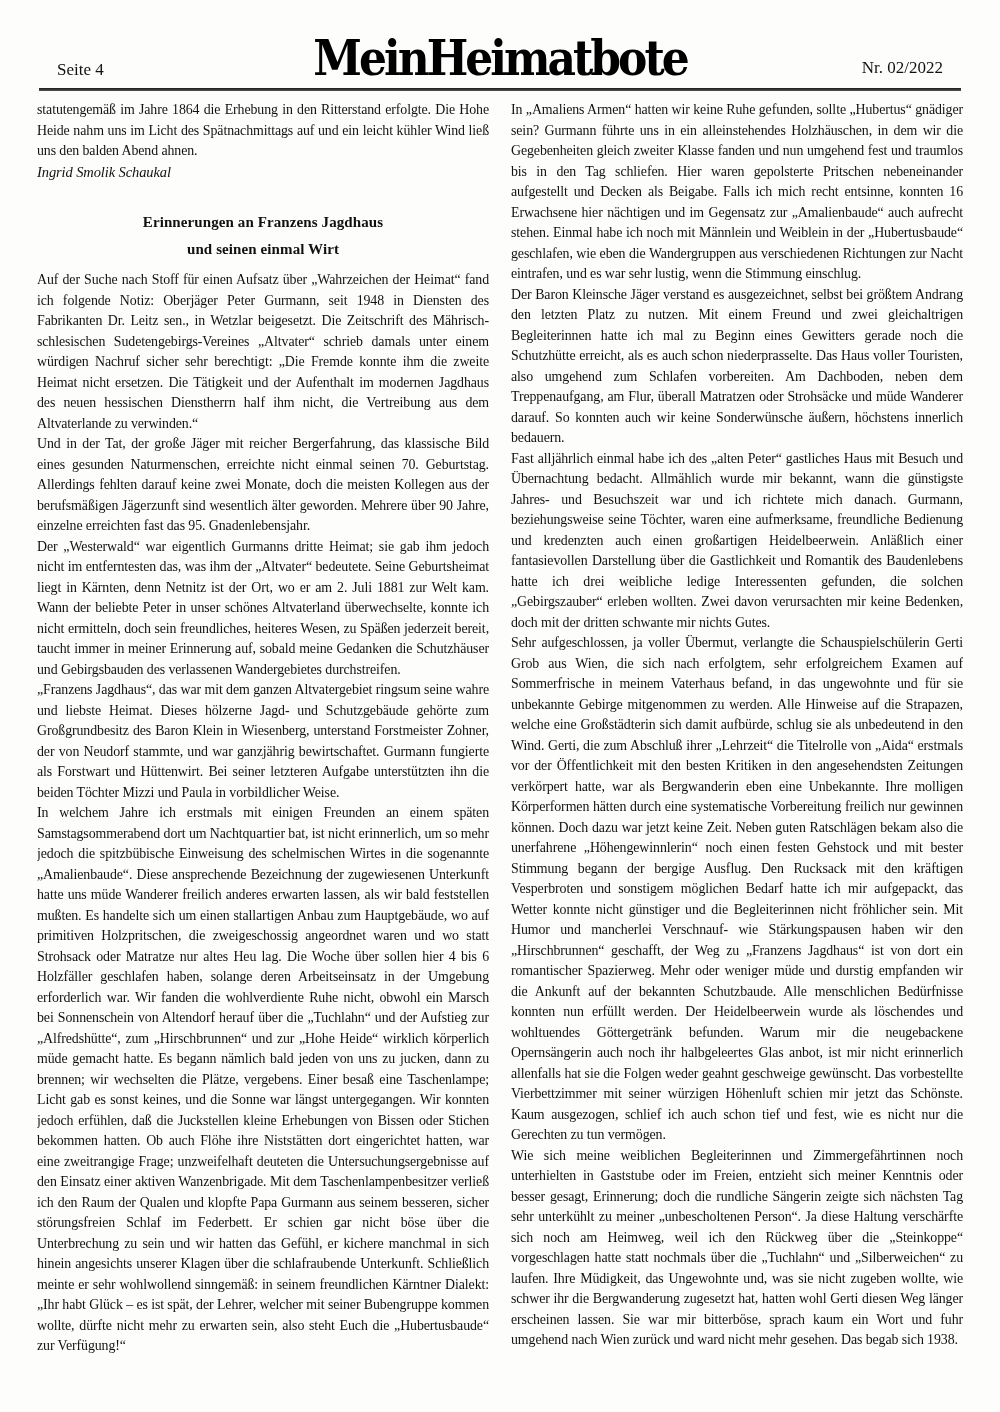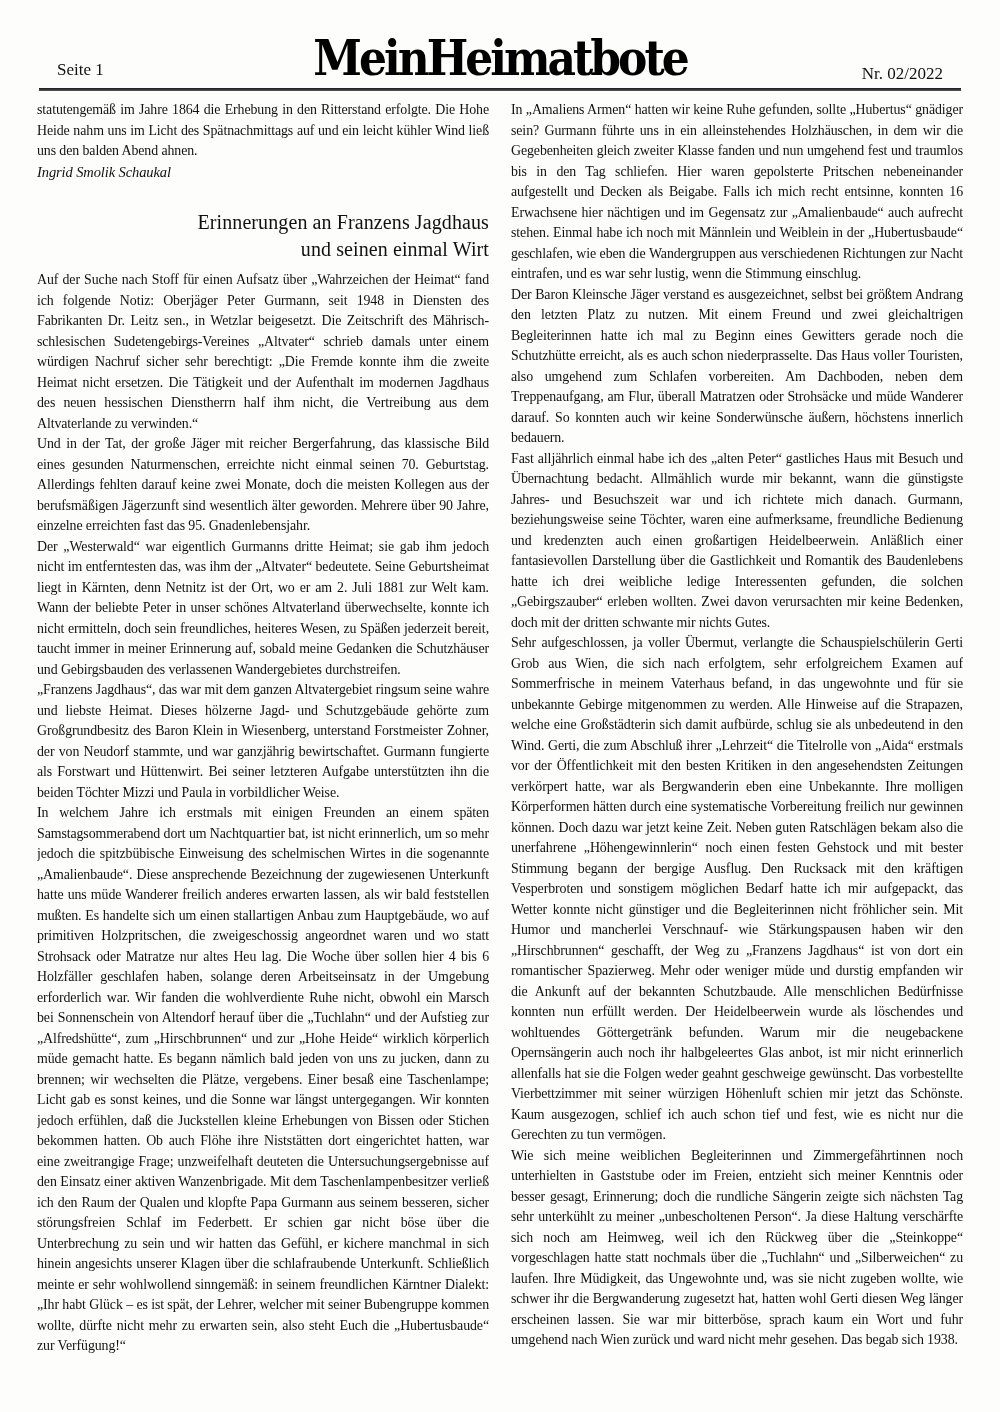--- a/index.html
+++ b/index.html
@@ -22,21 +22,21 @@
   }
   .page-label {
     position: absolute;
     left: 20px;
     bottom: 8px;
     font-size: 17px;
   }
   .issue-label {
     position: absolute;
     right: 20px;
-    bottom: 4px;
+    bottom: 10px;
     font-size: 17px;
   }
   .masthead {
     position: absolute;
     left: 0; right: 0;
     bottom: 2px;
     text-align: center;
     font-family: "DejaVu Serif", serif;
     font-weight: bold;
     font-size: 44px;
@@ -70,34 +70,34 @@
   .para { margin: 0; }
   .signature {
     margin: 0;
     text-align: left;
     font-style: italic;
     font-size: 14.5px;
     padding-right: 2px;
   }
   .headline {
     margin: 27px 0 7px 0;
-    text-align: right;
-    font-weight: normal;
-    font-size: 20px;
+    text-align: center;
+    font-weight: bold;
+    font-size: 15px;
     line-height: 27px;
     letter-spacing: 0.1px;
   }
 </style>
 </head>
 <body>
 
 <div class="page">
 
   <header class="header">
-    <div class="page-label">Seite 1</div>
+    <div class="page-label">Seite 4</div>
     <div class="masthead">MeinHeimatbote</div>
     <div class="issue-label">Nr. 02/2022</div>
   </header>
   <div class="rule"></div>
 
   <main class="columns">
 
     <section class="col">
       <p class="para">statutengemäß im Jahre 1864 die Erhebung in den Ritterstand erfolgte. Die Hohe Heide nahm uns im Licht des Spätnachmittags auf und ein leicht kühler Wind ließ uns den balden Abend ahnen.</p>
       <p class="signature">Ingrid Smolik Schaukal</p>

